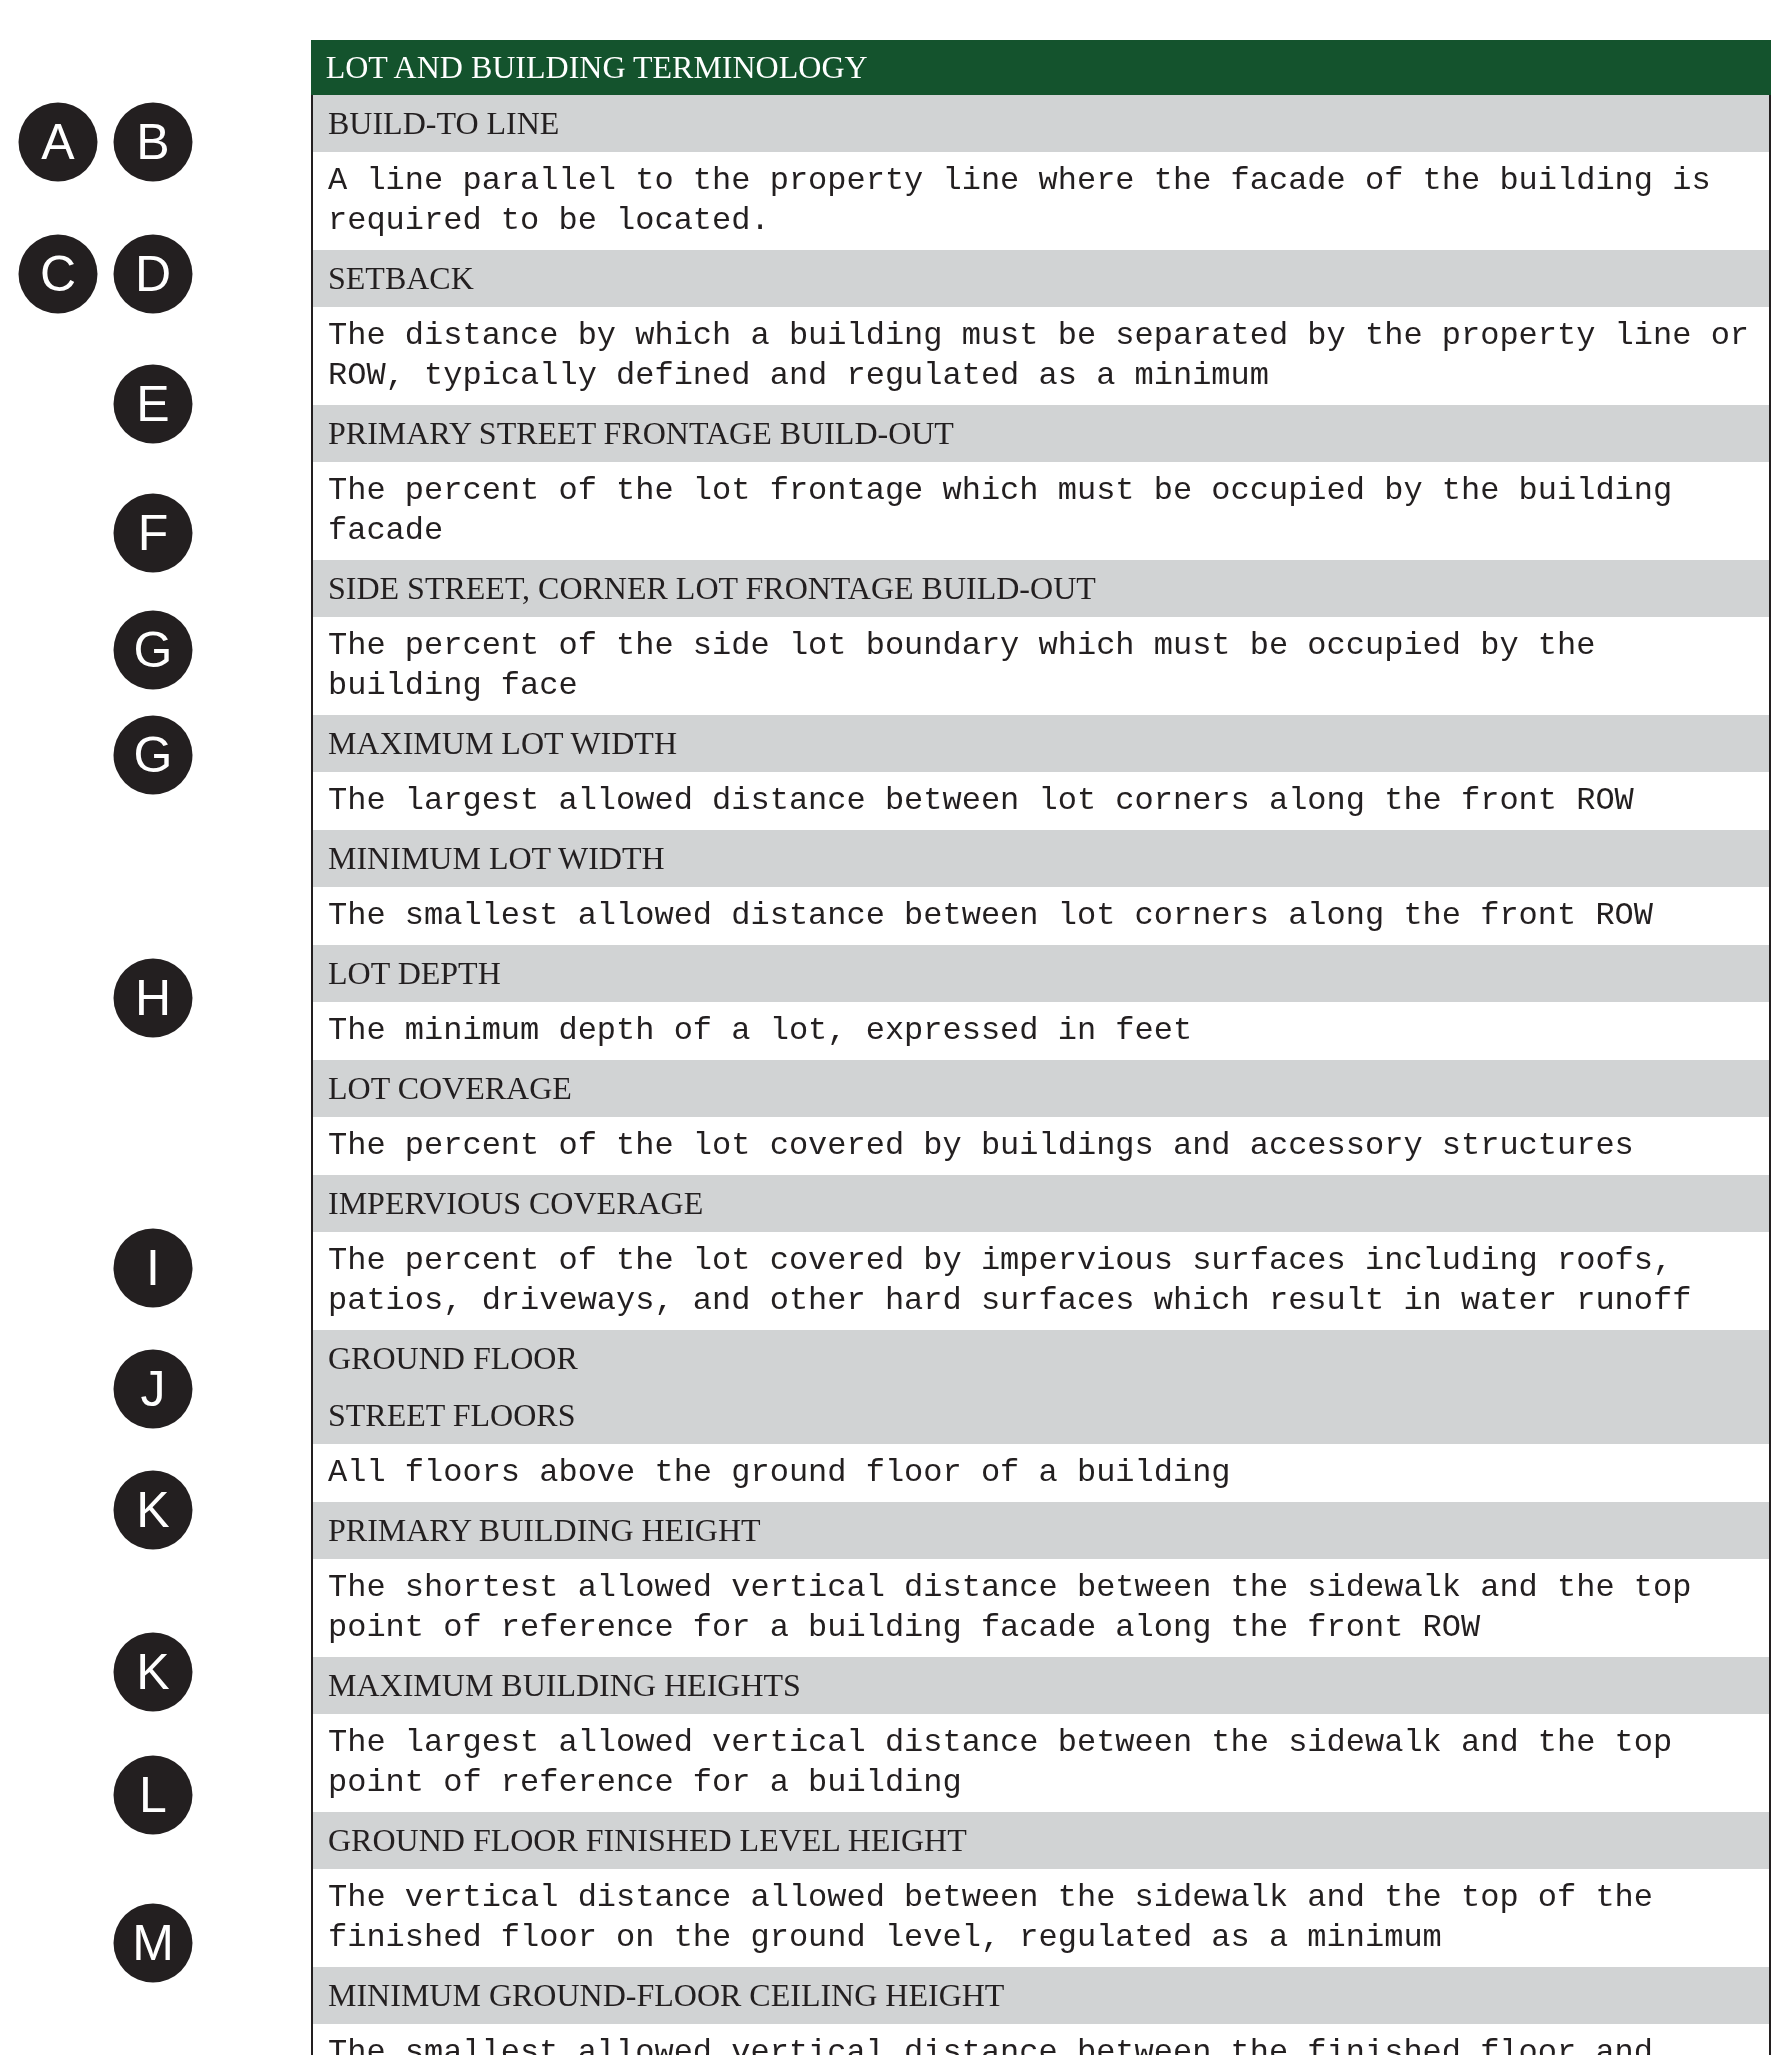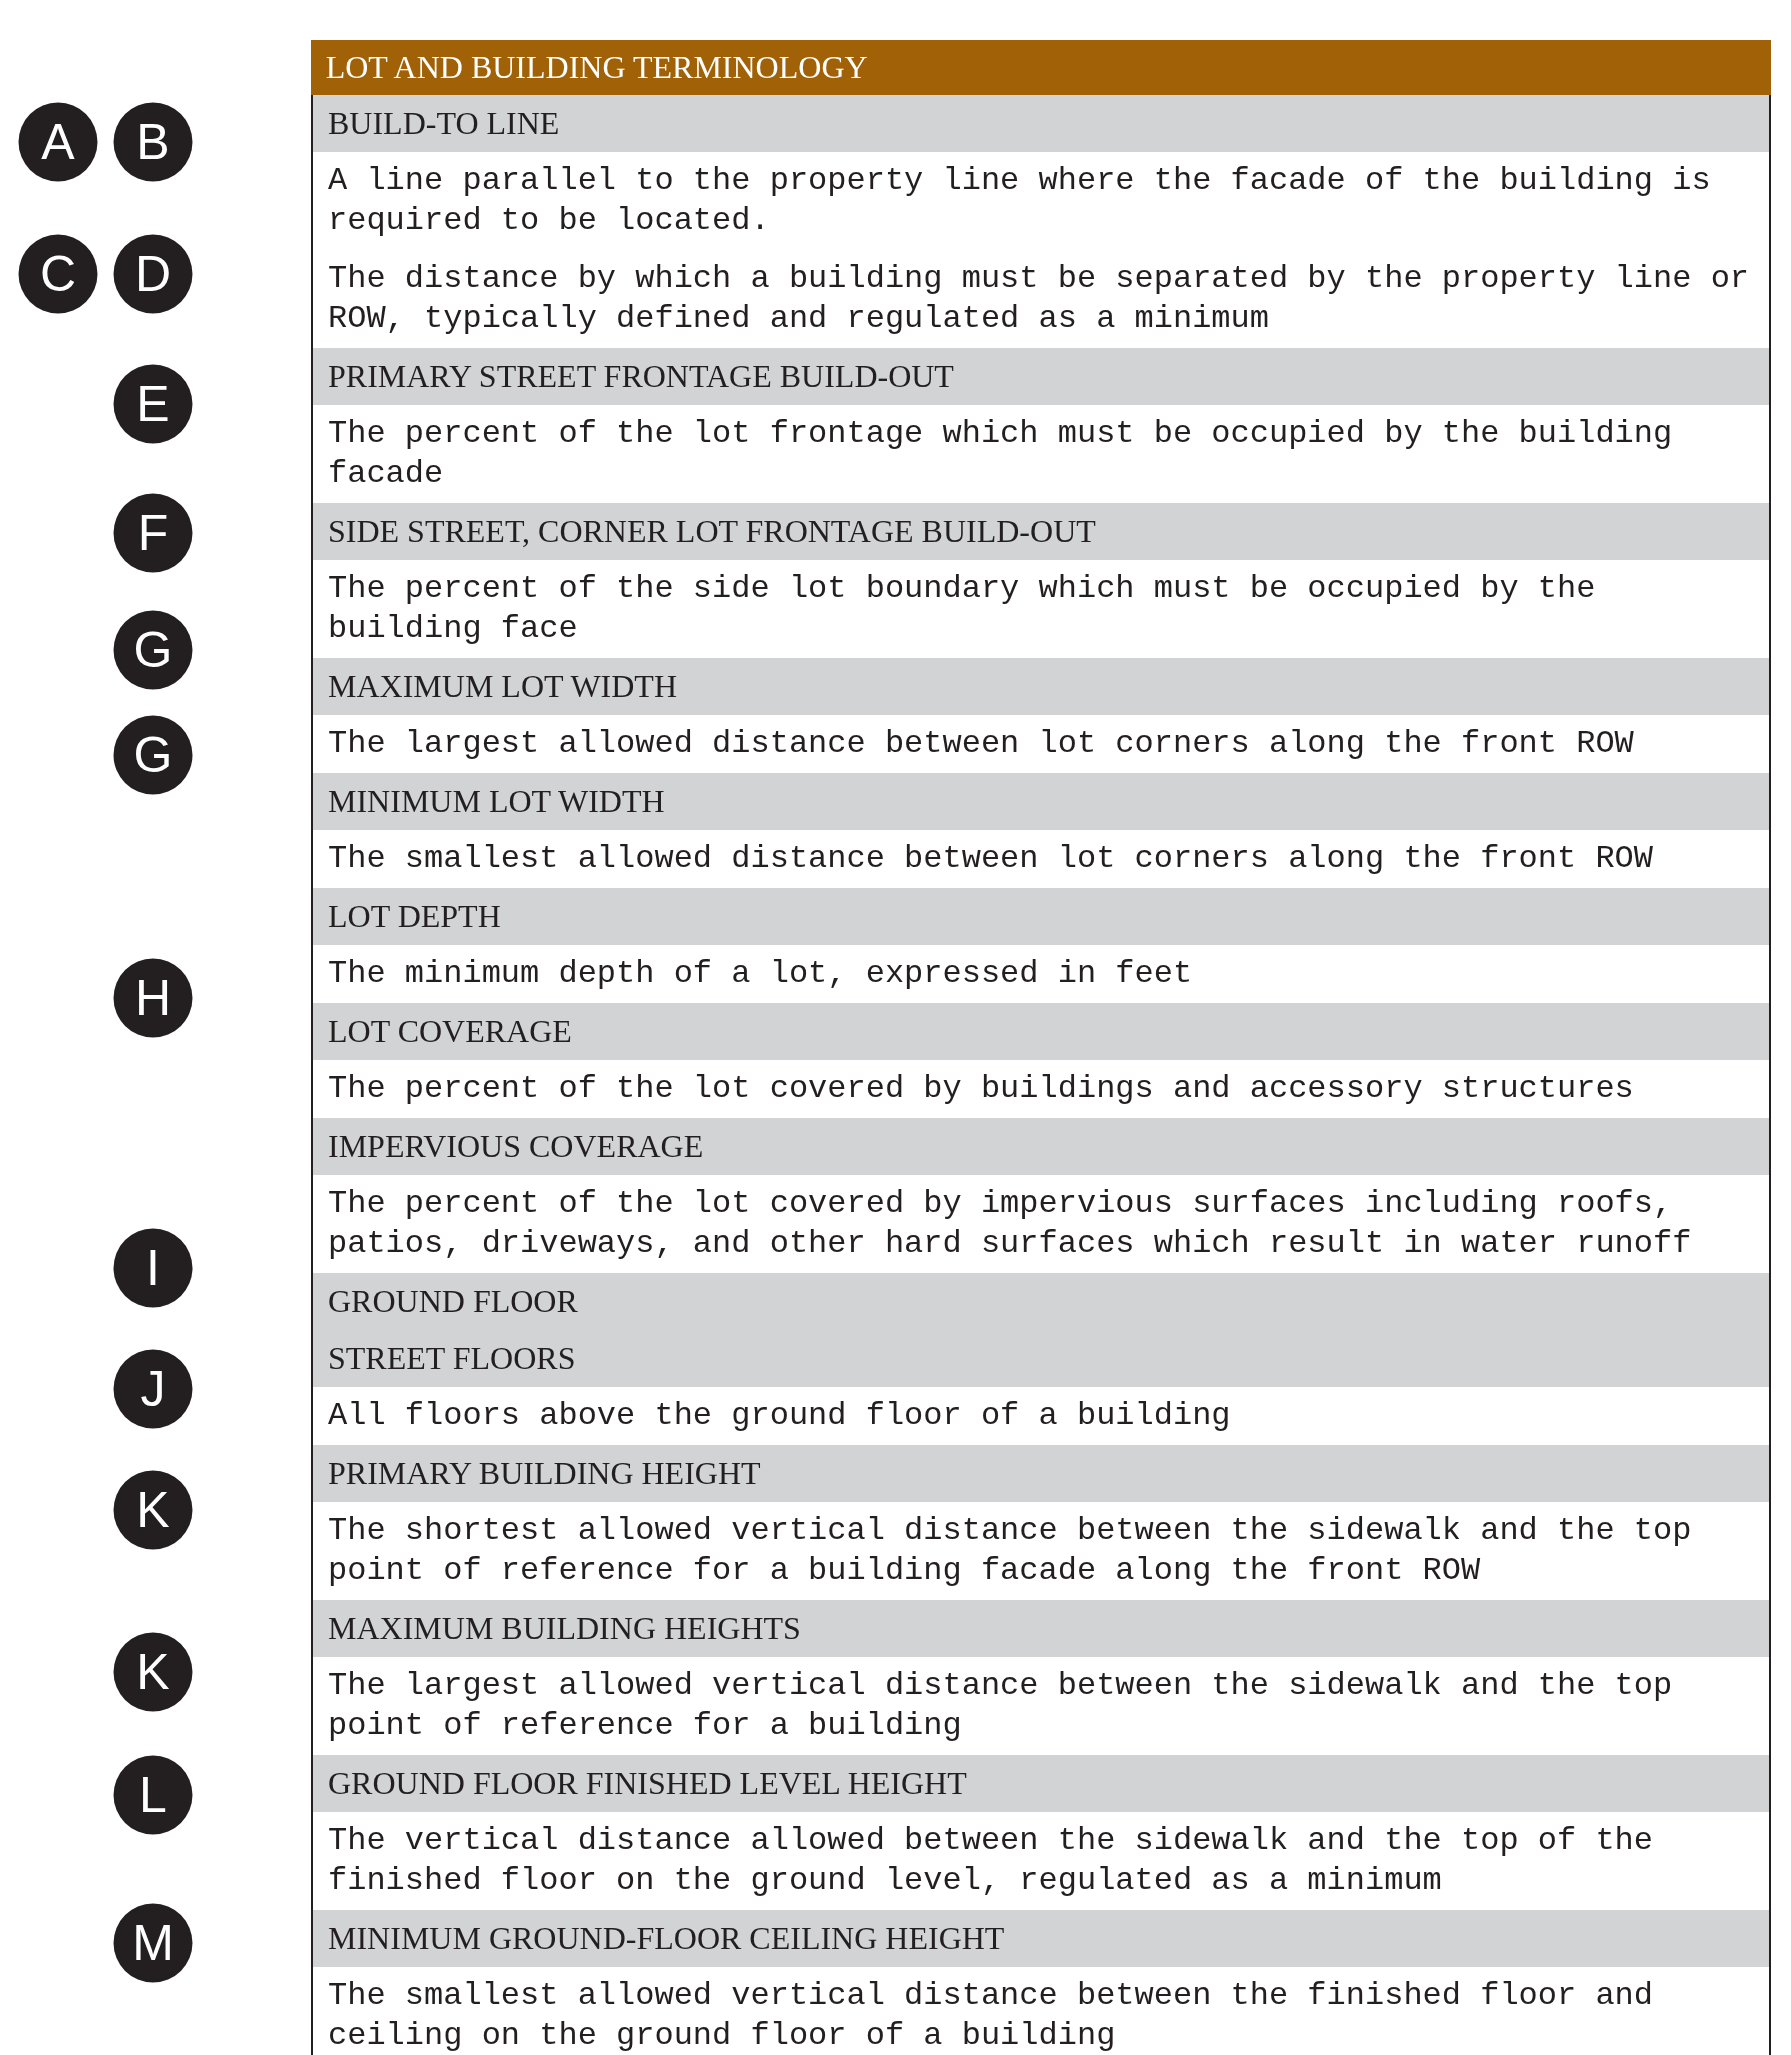--- a/index.html
+++ b/index.html
@@ -1,20 +1,20 @@
 <!DOCTYPE html>
 <html style="font-size:12px"><head>
 <meta charset="utf-8">
 <style>
   html, body { margin: 0; padding: 0; background: #ffffff; }
   body { width: 1791px; height: 2056px; position: relative; overflow: hidden; font-family: "Liberation Serif", "DejaVu Serif", serif; color: #231f20; }
   .markers { position: absolute; left: 0; top: 0; width: 304px; height: 2056px; }
   .marker { position: absolute; width: 79px; height: 79px; border-radius: 50%; background: #231f20; color: #ffffff; font-family: "Liberation Sans", "DejaVu Sans", sans-serif; font-size: 50px; line-height: 79px; text-align: center; transform: translate(-50%, -50%); }
   .table { position: absolute; left: 311px; top: 40px; width: 1460px; border-left: 2.3px solid #231f20; border-right: 2.3px solid #231f20; border-bottom: 4.6px solid #231f20; box-sizing: border-box; }
-  .table-header { background: #a16207; color: #ffffff; height: 55px; line-height: 55px; padding-left: 15px; font-size: 32px; margin-left: -2.3px; margin-right: -2.3px; }
+  .table-header { background: #14532d; color: #ffffff; height: 55px; line-height: 55px; padding-left: 15px; font-size: 32px; margin-left: -2.3px; margin-right: -2.3px; }
   .term-row { background: #d1d3d4; height: 57px; line-height: 57px; padding-left: 15px; font-size: 32px; white-space: nowrap; }
   .desc-row { background: #ffffff; padding: 9px 15px 9px 15px; font-size: 32px; line-height: 40px; min-height: 39px; font-family: Liberation Mono, monospace; }
 </style>
 </head>
 <body>
 
 <div class="markers">
   <div class="marker" style="left:58px;top:142px">A</div>
   <div class="marker" style="left:153px;top:142px">B</div>
   <div class="marker" style="left:58px;top:274px">C</div>
@@ -31,20 +31,21 @@
   <div class="marker" style="left:153px;top:1795px">L</div>
   <div class="marker" style="left:153px;top:1943px">M</div>
 </div>
 
 <div class="table">
   <div class="table-header">LOT AND BUILDING TERMINOLOGY</div>
 
   <div class="term-row">BUILD-TO LINE</div>
   <div class="desc-row">A line parallel to the property line where the facade of the building is required to be located.</div>
 
+  <div class="term-row">SETBACK</div>
   <div class="desc-row">The distance by which a building must be separated by the property line or ROW, typically defined and regulated as a minimum</div>
 
   <div class="term-row">PRIMARY STREET FRONTAGE BUILD-OUT</div>
   <div class="desc-row">The percent of the lot frontage which must be occupied by the building facade</div>
 
   <div class="term-row">SIDE STREET, CORNER LOT FRONTAGE BUILD-OUT</div>
   <div class="desc-row">The percent of the side lot boundary which must be occupied by the building face</div>
 
   <div class="term-row">MAXIMUM LOT WIDTH</div>
   <div class="desc-row">The largest allowed distance between lot corners along the front ROW</div>

